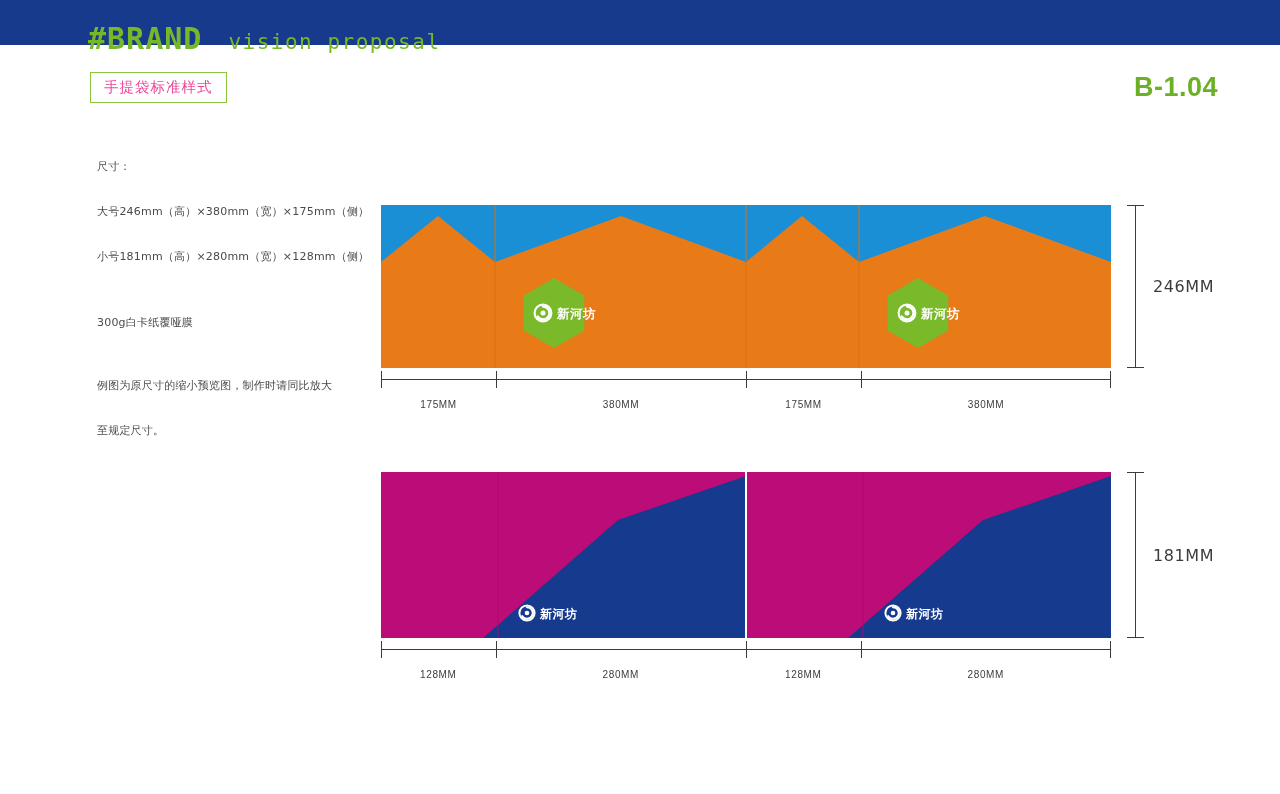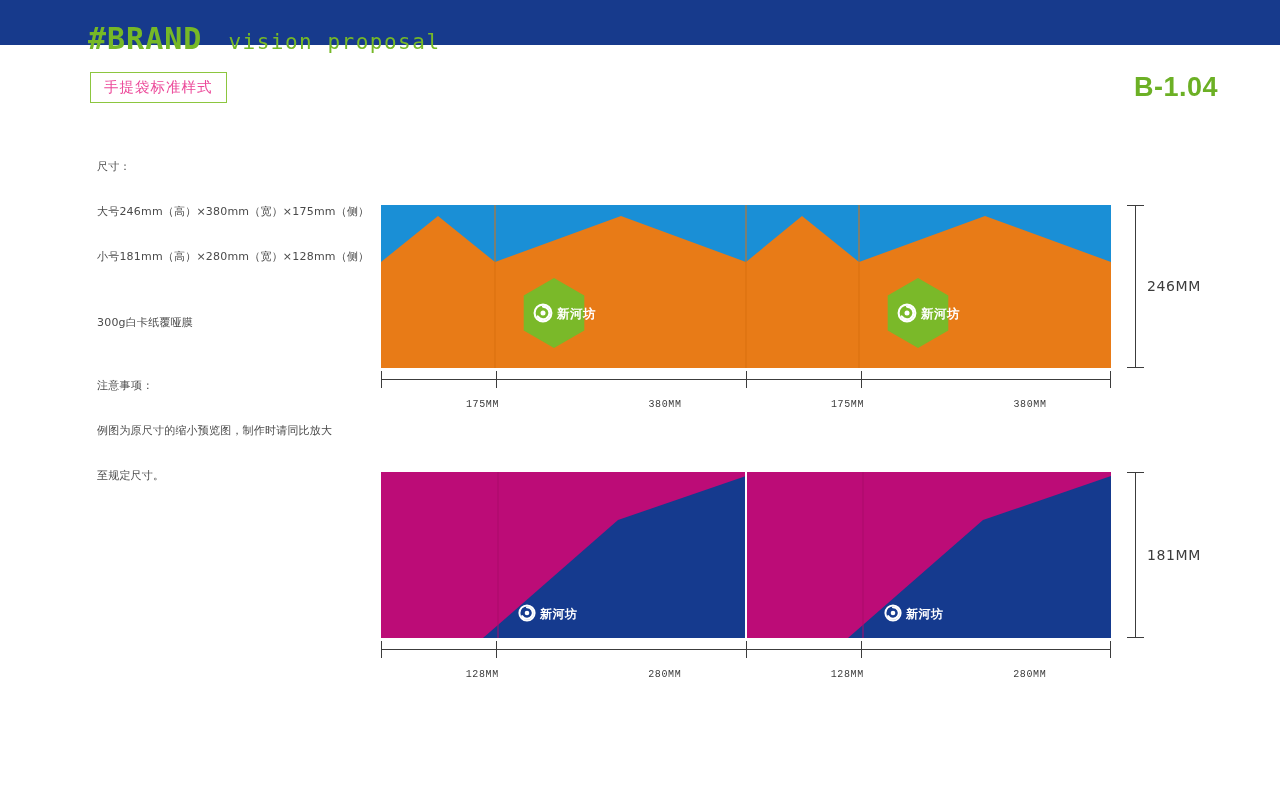--- a/index.html
+++ b/index.html
@@ -136,48 +136,47 @@
     top: 0;
     width: 1px;
     height: 17px;
     background: #3c3c3c;
   }
   .ruler-label {
     position: absolute;
     top: 28px;
     font-size: 10px;
     color: #3c3c3c;
-    font-family: Liberation Mono, monospace;
+    font-family: Liberation Sans, sans-serif;
     letter-spacing: 0.6px;
     text-align: center;
     transform: translateX(-50%);
     white-space: nowrap;
-    margin-left: 44px;
   }
 
   
   .vdim { position: absolute; }
   .vdim-line {
     position: absolute;
     left: 8px;
     top: 0;
     width: 1px;
     background: #3c3c3c;
   }
   .vcap {
     position: absolute;
     left: 0;
     width: 17px;
     height: 1px;
     background: #3c3c3c;
   }
   .vdim-label {
     position: absolute;
-    left: 20px;
-    font-size: 14px;
+    left: 26px;
+    font-size: 16px;
     color: #3c3c3c;
     font-family: "DejaVu Sans", sans-serif;
     letter-spacing: 0.6px;
     white-space: nowrap;
     transform: translateY(-50%);
   }
 </style>
 </head>
 <body>
 
@@ -200,21 +199,20 @@
     <div class="spec-heading">尺寸：</div>
     <div class="spec-line">大号246mm（高）×380mm（宽）×175mm（侧）</div>
     <div class="spec-line">小号181mm（高）×280mm（宽）×128mm（侧）</div>
   </div>
 
   <div class="spec-group material">
     <div class="spec-line">300g白卡纸覆哑膜</div>
   </div>
 
   <div class="spec-group notes">
-    <div class="spec-heading">注意事项：</div>
     <div class="spec-line wrap">例图为原尺寸的缩小预览图，制作时请同比放大</div>
     <div class="spec-line wrap">至规定尺寸。</div>
   </div>
 
 </div>
 
 <div class="mock" style="left:381px; top:205px; width:730px; height:163px;">
   <svg width="730" height="163" viewBox="0 0 730 163">
     <rect x="0" y="0" width="730" height="163" fill="#1a8fd6"></rect>
     <polygon points="0,57 57,11 114,57 240,11 365,57 421,11 478,57 604,11 730,57 730,163 0,163" fill="#e87b17"></polygon>

